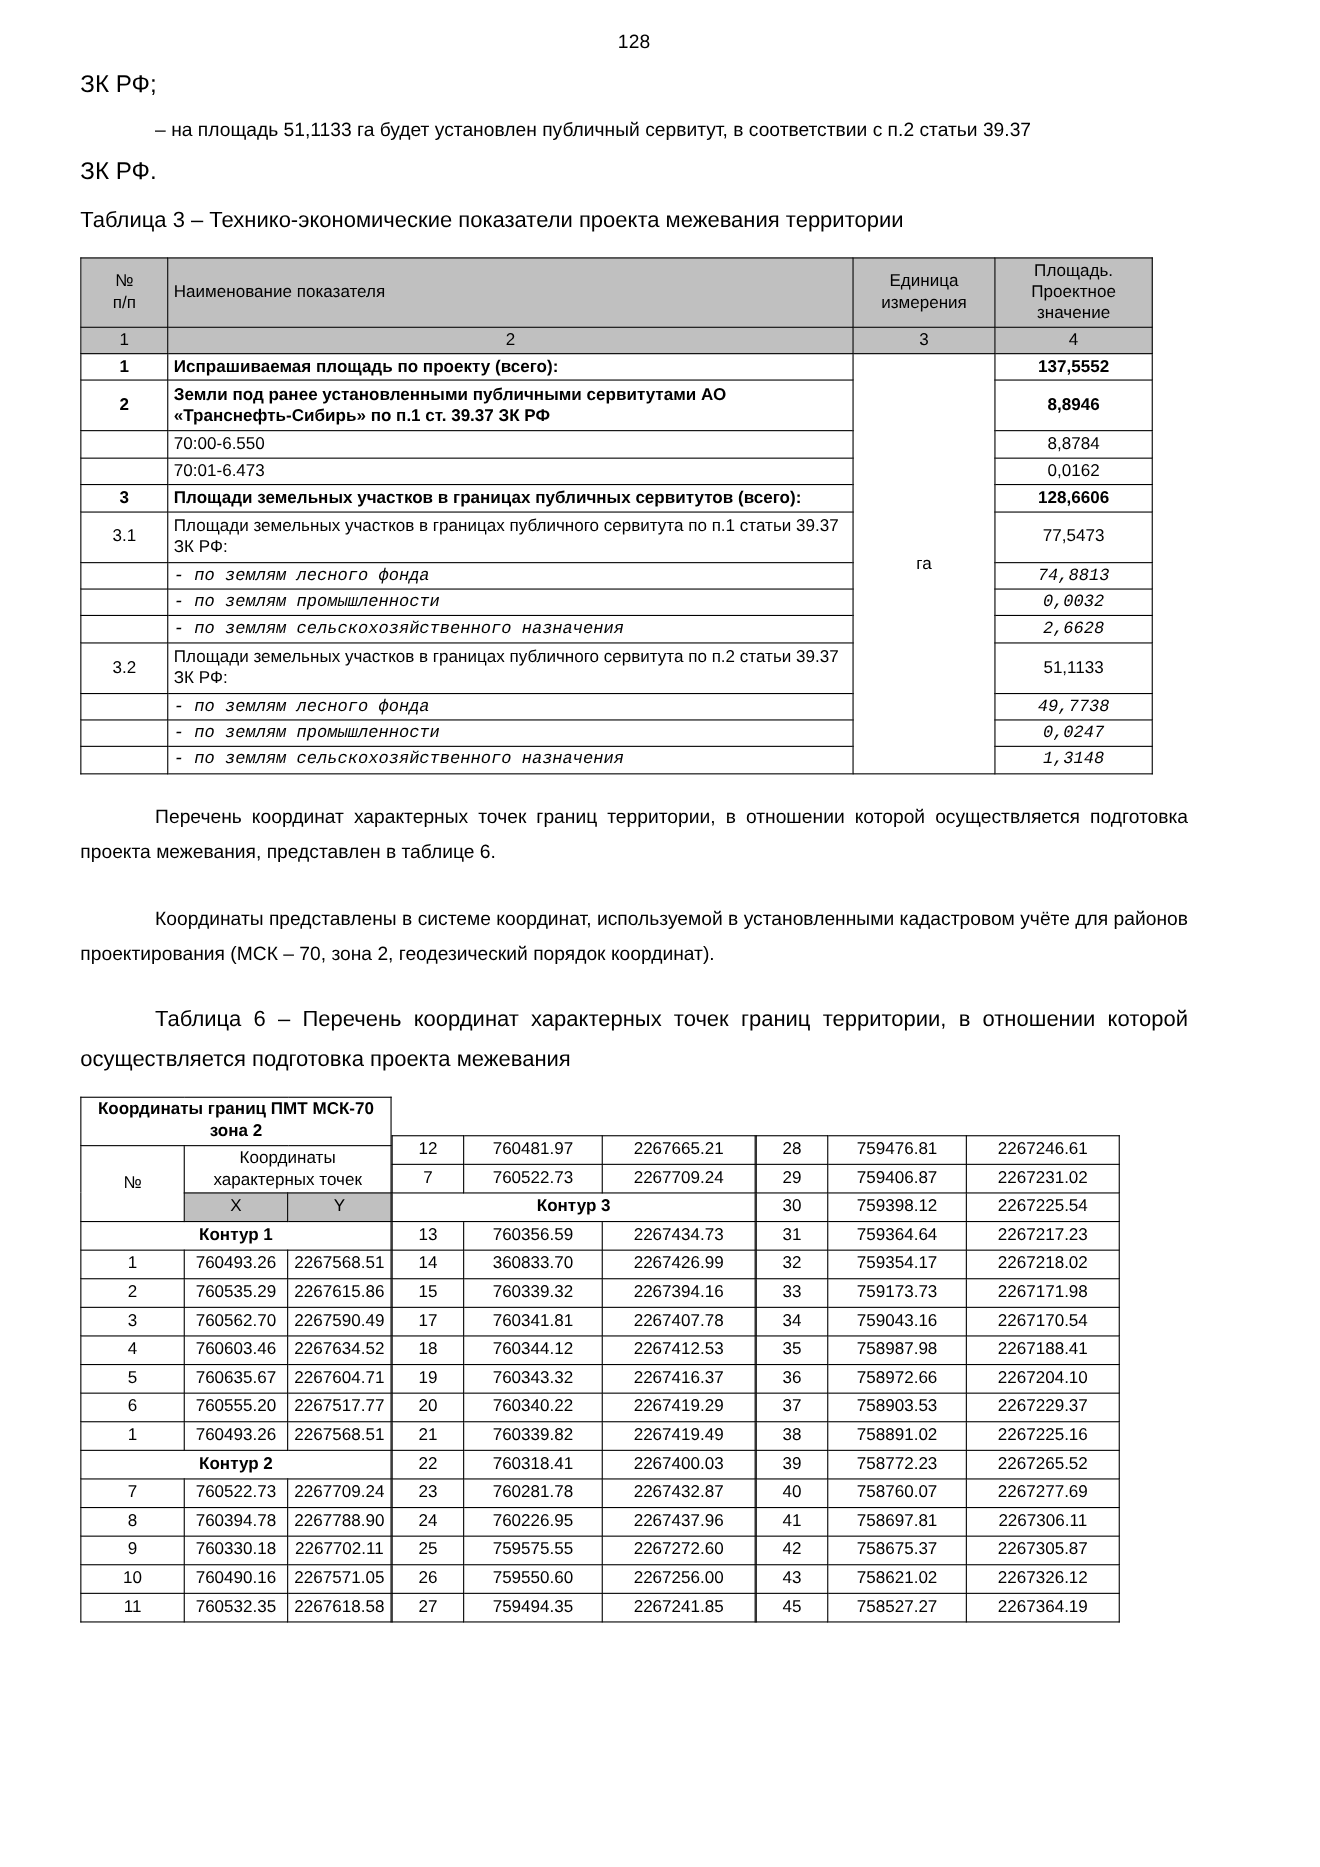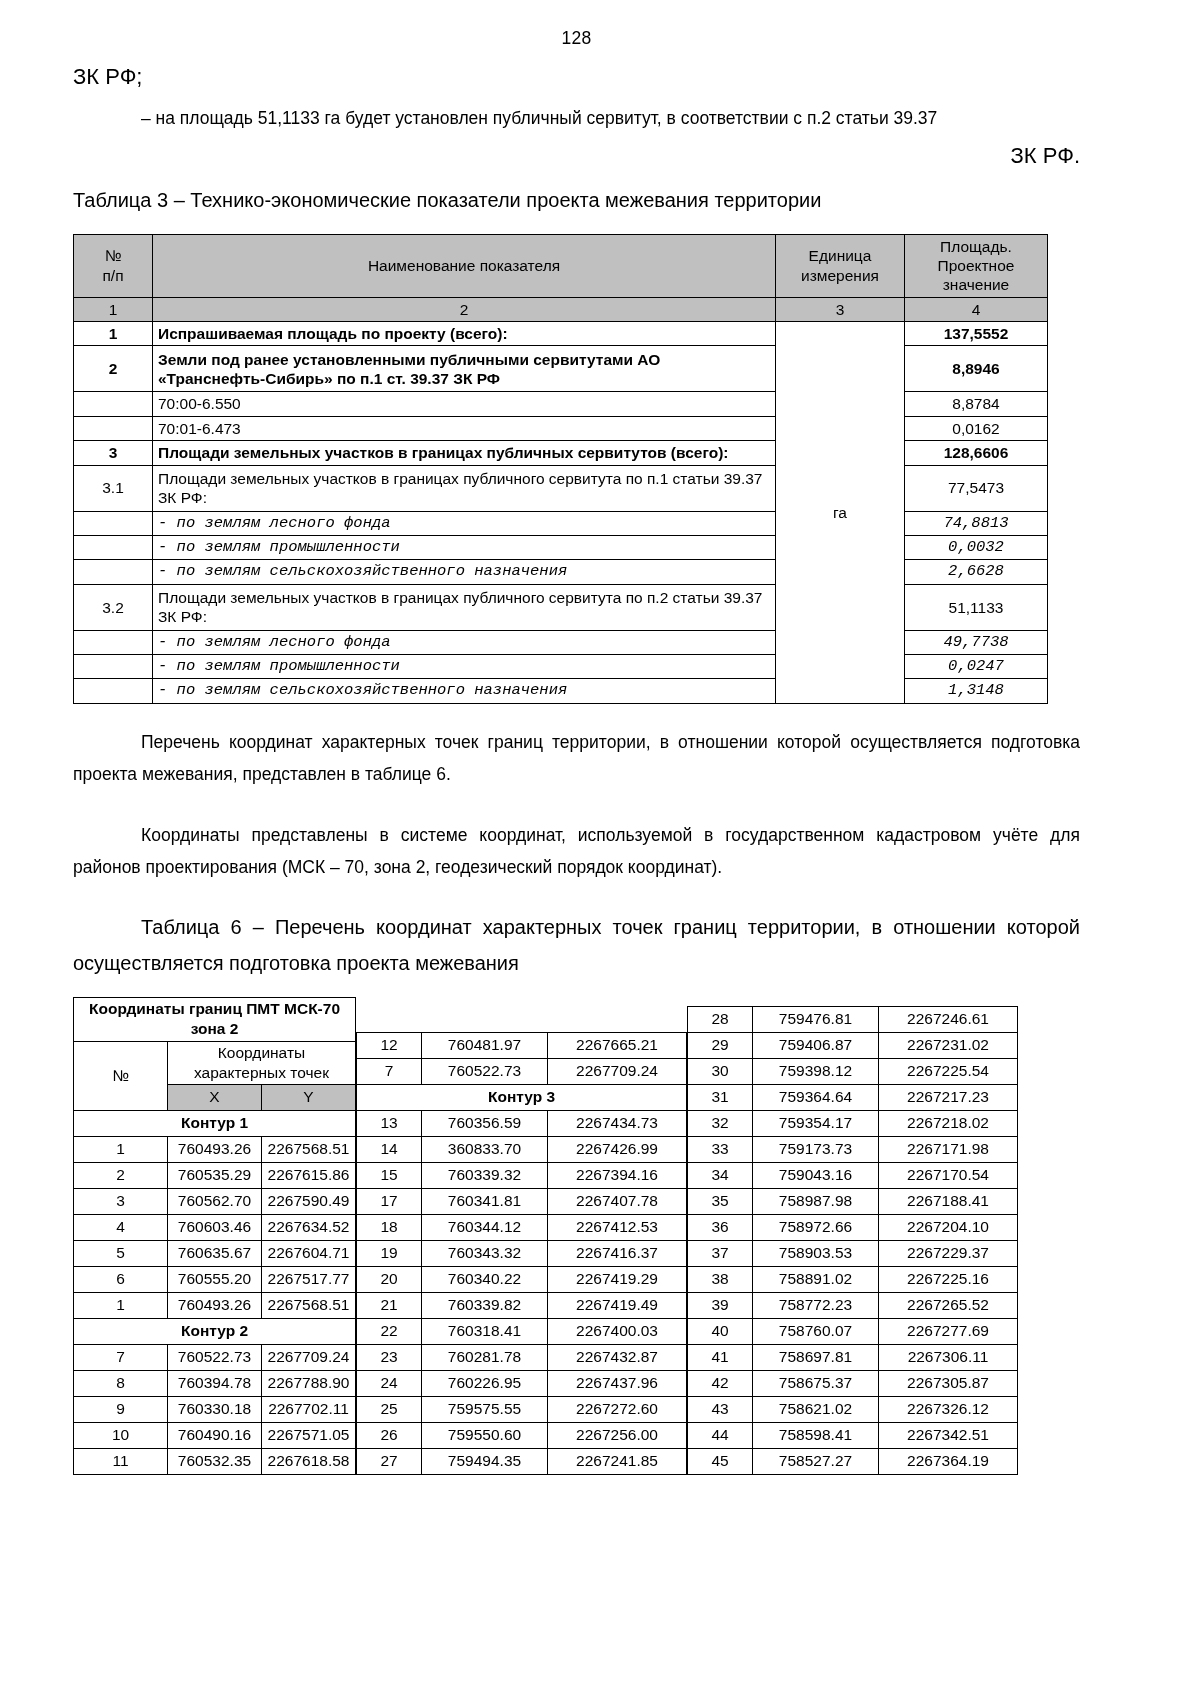--- a/index.html
+++ b/index.html
@@ -115,32 +115,32 @@
 <body>
 
 <div class="page">
 
   <div class="page-number">128</div>
 
   <div class="body-line">ЗК РФ;</div>
 
   <div class="para nojust" style="text-indent:68px;margin-bottom:0;">– на площадь 51,1133 га будет установлен публичный сервитут, в соответствии с п.2 статьи 39.37</div>
 
-  <div class="body-line" style="margin-top:10px;text-align:right;">ЗК РФ.</div>
+  <div class="body-line" style="margin-top:10px;">ЗК РФ.</div>
 
   <div class="caption">Таблица 3 – Технико-экономические показатели проекта межевания территории</div>
 
   <table class="t3">
     <thead>
       <tr>
         <td class="c-num">
           <div>№</div>
           <div>п/п</div>
         </td>
-        <td class="c-name" style="text-align:center;">Наименование показателя</td>
+        <td class="c-name" style="">Наименование показателя</td>
         <td class="c-unit">
           <div>Единица</div>
           <div>измерения</div>
         </td>
         <td class="c-val">
           <div>Площадь.</div>
           <div>Проектное</div>
           <div>значение</div>
         </td>
       </tr>
@@ -216,21 +216,21 @@
         <tr>
           <td class="c-num"></td>
           <td class="c-name ital">- по землям сельскохозяйственного назначения</td>
           <td class="c-val ital">1,3148</td>
         </tr>
       </tbody>
   </table>
 
   <div class="para" style="margin-top:22px;">Перечень координат характерных точек границ территории, в отношении которой осуществляется подготовка проекта межевания, представлен в таблице 6.</div>
 
-  <div class="para" style="margin-top:28px;">Координаты представлены в системе координат, используемой в государственном кадастровом учёте для районов проектирования (МСК – 70, зона 2, геодезический порядок координат).</div>
+  <div class="para" style="margin-top:28px;">Координаты представлены в системе координат, используемой в установленными кадастровом учёте для районов проектирования (МСК – 70, зона 2, геодезический порядок координат).</div>
 
   <div class="caption indent" style="margin-top:26px;text-align:justify;">Таблица 6 – Перечень координат характерных точек границ территории, в отношении которой осуществляется подготовка проекта межевания</div>
 
   <div class="coord-wrap">
 
     <table class="coord tbl-left">
       <tbody>
         <tr>
           <td class="hdr-title" colspan="3">Координаты границ ПМТ МСК-70 зона 2</td>
         </tr>
@@ -477,25 +477,20 @@
             <td class="col-n">42</td>
             <td class="col-x">758675.37</td>
             <td class="col-y">2267305.87</td>
           </tr>
           <tr>
             <td class="col-n">43</td>
             <td class="col-x">758621.02</td>
             <td class="col-y">2267326.12</td>
           </tr>
           <tr>
-            <td class="col-n">44</td>
-            <td class="col-x">758598.41</td>
-            <td class="col-y">2267342.51</td>
-          </tr>
-          <tr>
             <td class="col-n">45</td>
             <td class="col-x">758527.27</td>
             <td class="col-y">2267364.19</td>
           </tr>
         </tbody>
     </table>
 
   </div>
 
 </div>

